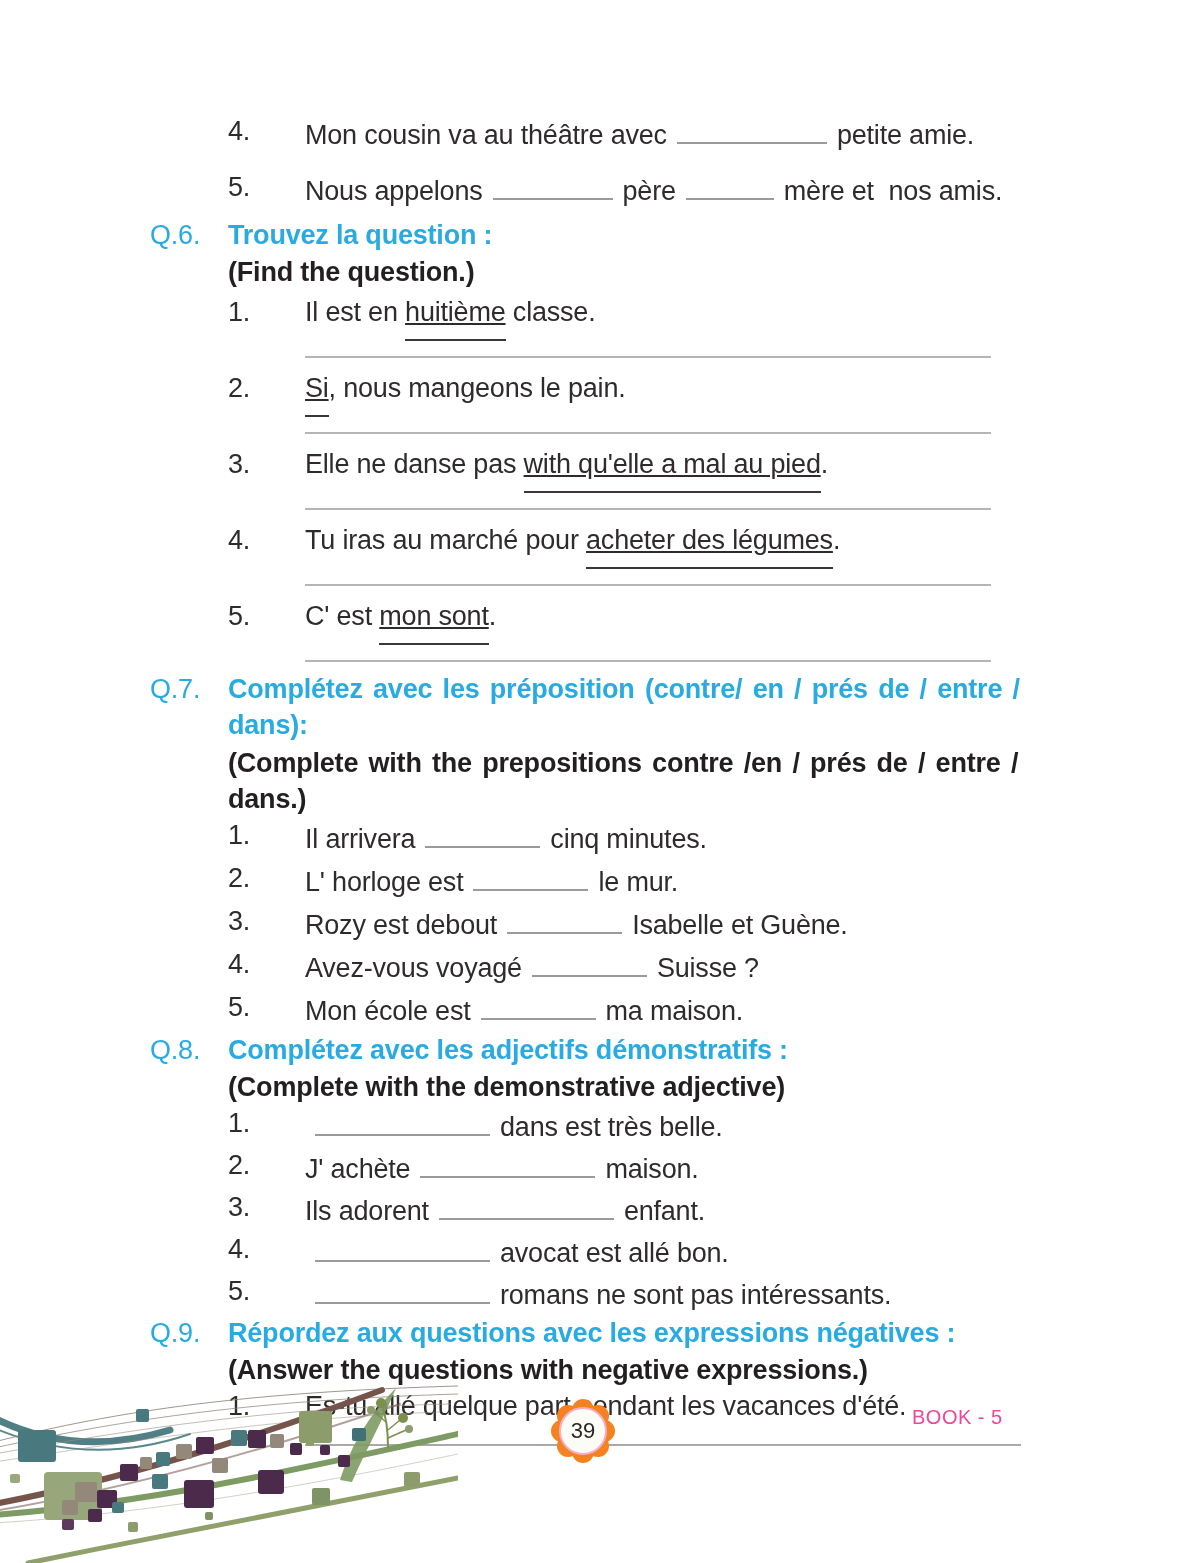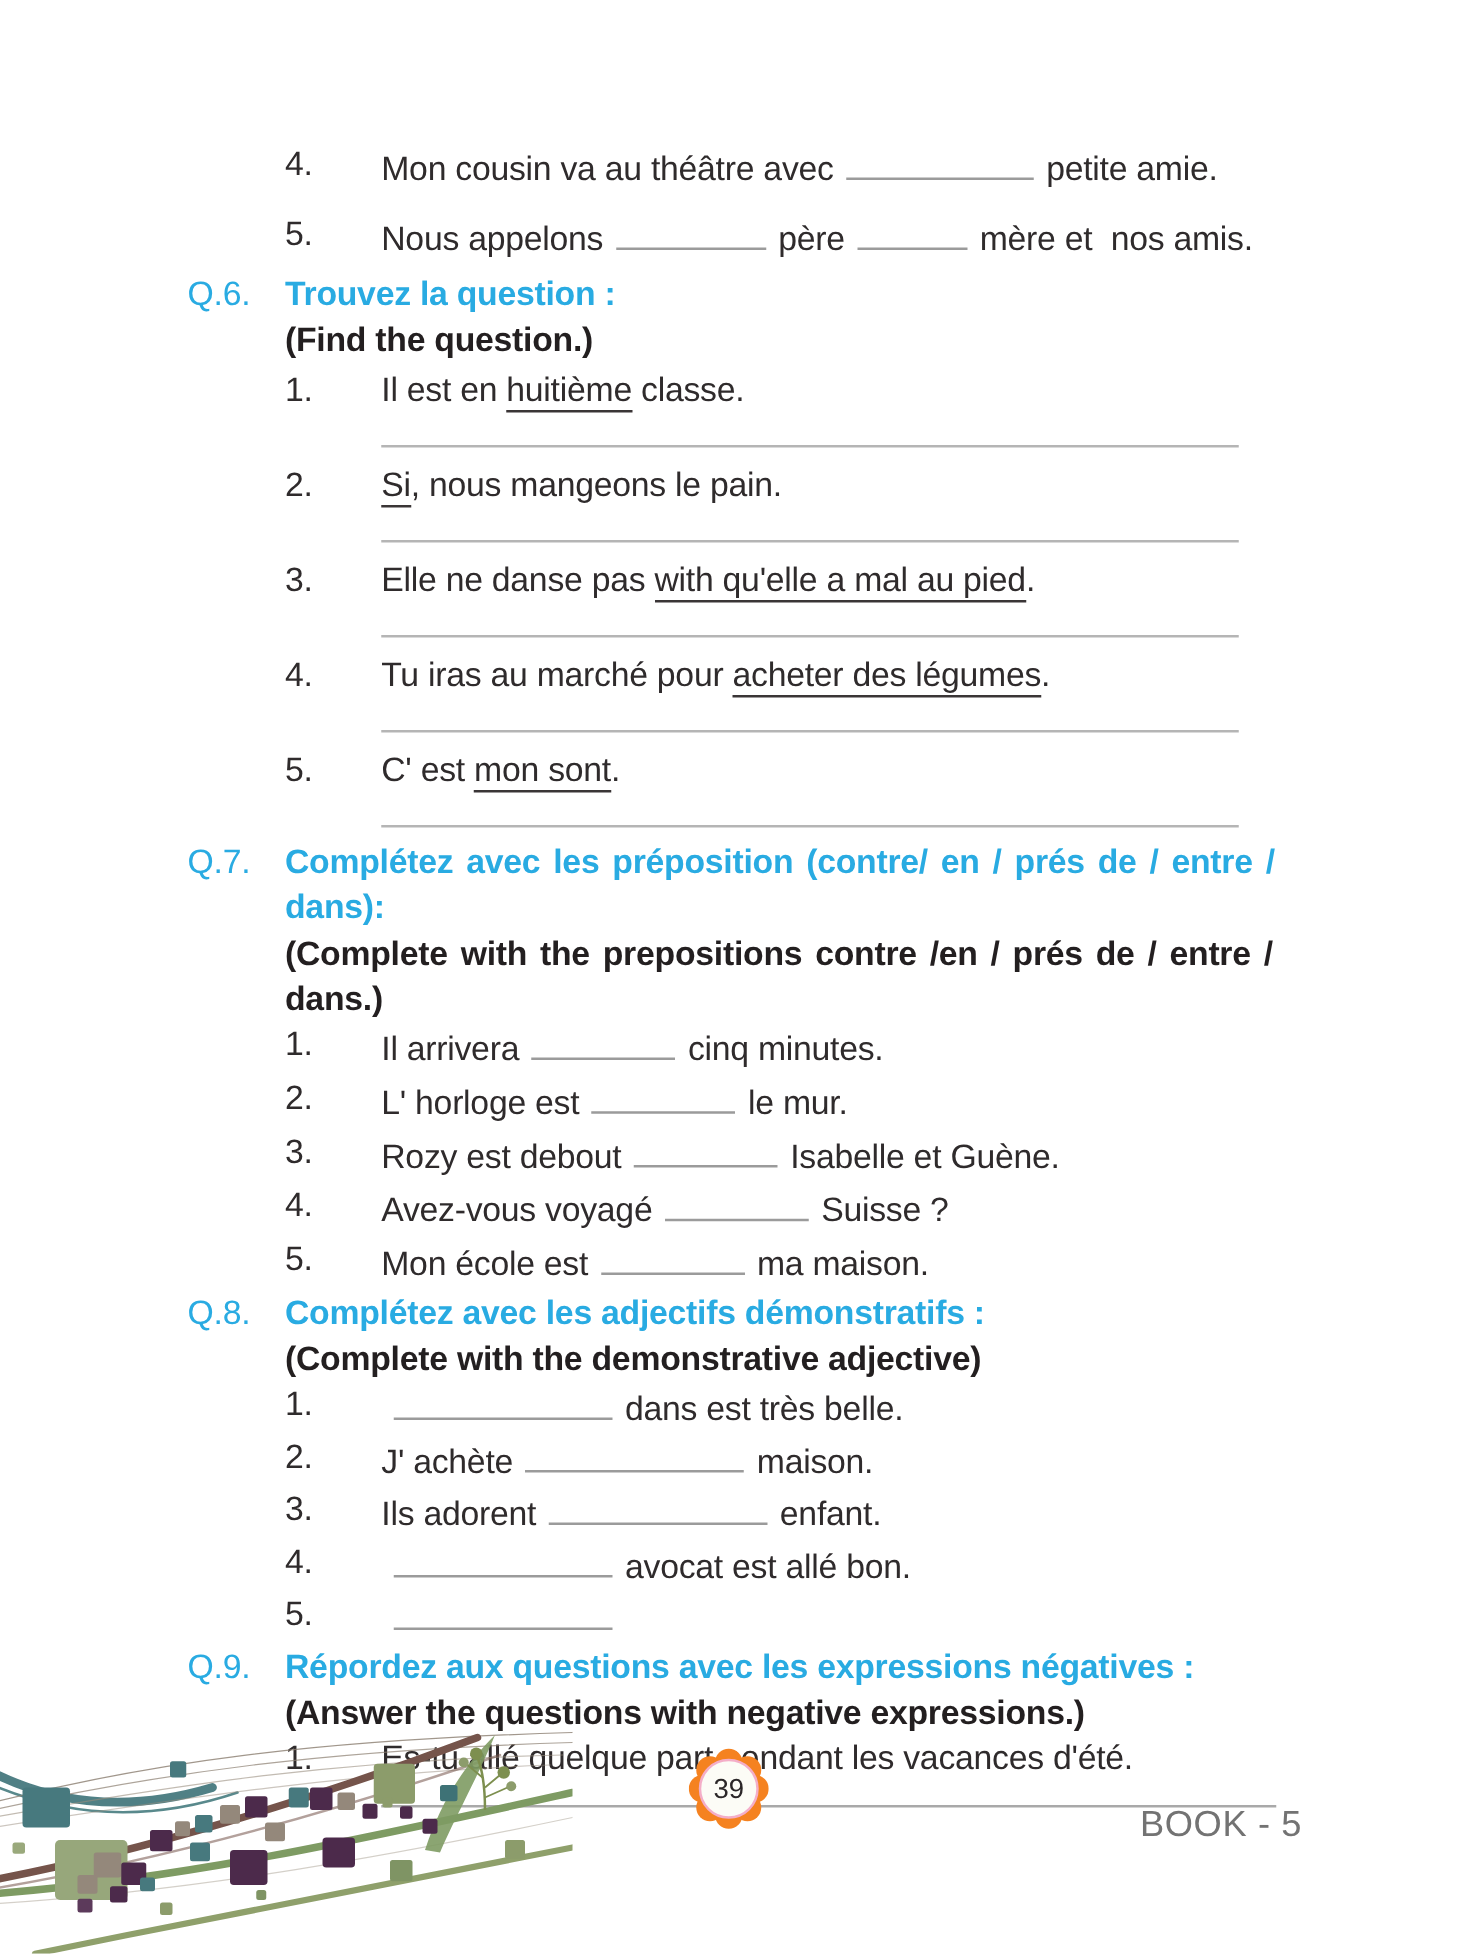--- a/index.html
+++ b/index.html
@@ -10,34 +10,34 @@
   }
   #content{position:absolute;left:0;top:0;width:1035px;padding:115px 0 0 150px;box-sizing:content-box;}
   .row{display:flex;font-size:27px;line-height:32px;letter-spacing:-0.2px;}
   .qcol{width:78px;flex:none;font-weight:normal;}
   .ncol{width:77px;flex:none;}
   .txt{flex:1;white-space:pre-wrap;}
   .htxt{flex:1;font-weight:bold;color:#231f20;white-space:nowrap;}
   .blue{color:#29abe2;}
   .hline{line-height:36px;}
   .just{word-spacing:3px;}
-  .u{border-bottom:2px solid #3a3536;padding-bottom:1px;}
+  .u{border-bottom:2px solid #3a3536;padding-bottom:12px;text-decoration:underline;}
   .blank{display:inline-block;border-bottom:2px solid #9b9b9b;height:1.0em;vertical-align:baseline;margin:0 10px;}
   .b150{width:150px}.b120{width:120px}.b88{width:88px}.b115{width:115px}.b175{width:175px}
   .ansline{height:0;border-top:2px solid #b5b5b5;width:686px;margin:28px 0 14px 155px;}
   .footline{height:0;border-top:2px solid #a9a9a9;width:716px;margin:22px 0 0 155px;}
   .mb20{margin-bottom:20px}.mb12{margin-bottom:12px}
   .mt12{margin-top:12px}.mt8{margin-top:8px}.mt5{margin-top:5px}.mt6{margin-top:6px}
   .mt4{margin-top:4px}.mt2{margin-top:2px}.mtm5{margin-top:-5px}
   .q7item{margin-top:2px;margin-bottom:7px;}
   .q8item{margin-top:4px;margin-bottom:6px;}
   
   #flower{position:absolute;left:551px;top:1397px;width:64px;height:68px;}
   #flower .num{position:absolute;left:0;top:0;width:64px;height:68px;display:flex;align-items:center;justify-content:center;font-size:22px;color:#2b2728;}
-  #book-label{position:absolute;left:912px;top:1444px;font-size:29px;letter-spacing:0.5px;color:#737373;}
+  #book-label{position:absolute;left:912px;top:1406px;font-size:20px;letter-spacing:0.5px;color:#ec4899;}
   #decor{position:absolute;left:0;top:1382px;width:458px;height:181px;}
 </style>
 </head>
 <body>
 
 <div id="content">
 
   <div class="row mb20">
     <div class="qcol"></div>
     <div class="ncol">4.</div>
@@ -161,21 +161,21 @@
     <div class="txt"><span>Ils adorent</span><span class="blank b175"></span><span>enfant.</span></div>
   </div>
   <div class="row q8item">
     <div class="qcol"></div>
     <div class="ncol">4.</div>
     <div class="txt"><span></span><span class="blank b175"></span><span>avocat est allé bon.</span></div>
   </div>
   <div class="row q8item">
     <div class="qcol"></div>
     <div class="ncol">5.</div>
-    <div class="txt"><span></span><span class="blank b175"></span></div>
+    <div class="txt"><span></span><span class="blank b175"></span><span>romans ne sont pas intéressants.</span></div>
   </div>
 
   <div class="row mt6">
     <div class="qcol blue">Q.9.</div>
     <div class="htxt blue">Répordez aux questions avec les expressions négatives :</div>
   </div>
   <div class="row mt5">
     <div class="qcol"></div>
     <div class="htxt">(Answer the questions with negative expressions.)</div>
   </div>

